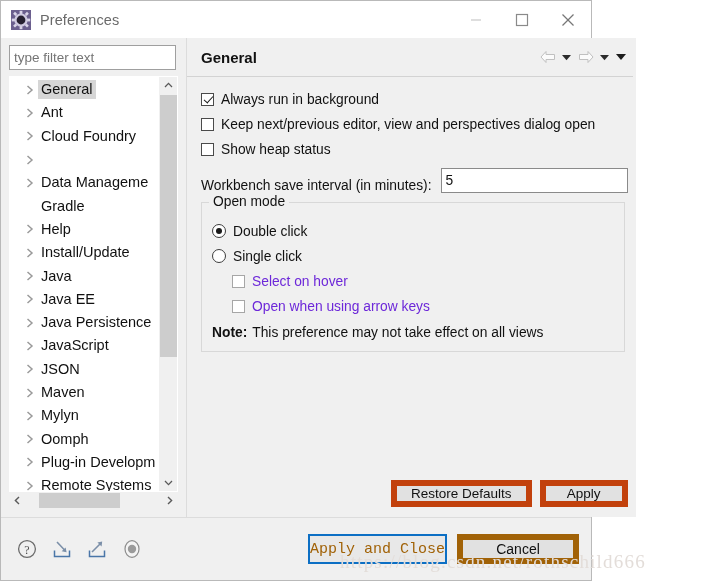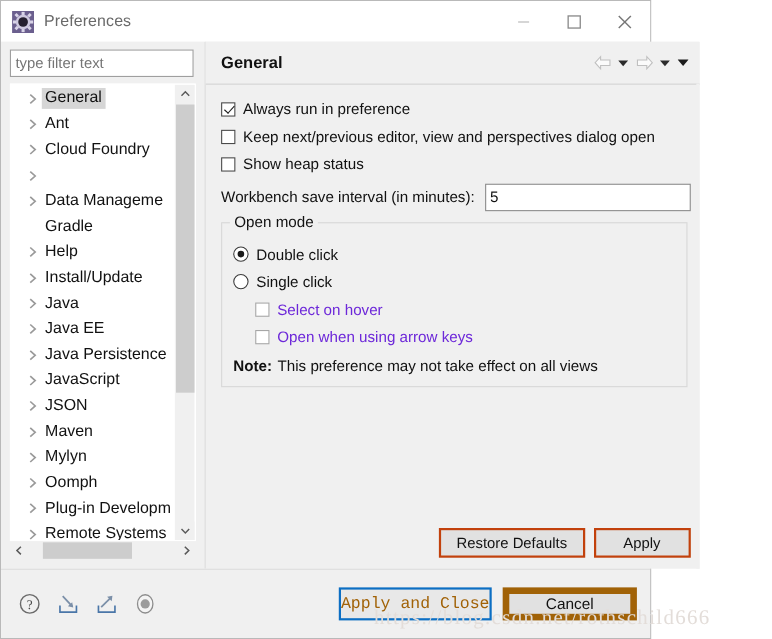--- a/index.html
+++ b/index.html
@@ -259,21 +259,21 @@
   }
   .lbl {
     font-size: 13.8px;
     color: #111;
     white-space: nowrap;
   }
   .lbl.dim { color: #6d28d9; }
 
   #interval-row {
     display: flex;
-    align-items: center;
+    align-items: flex-end;
     height: 28px;
     margin-top: 4px;
     margin-bottom: 9px;
   }
   #interval-label {
     font-size: 13.8px;
     color: #111;
     white-space: nowrap;
     margin-right: 9px;
   }
@@ -346,21 +346,21 @@
   #page-actions {
     position: absolute;
     right: 8px;
     bottom: 10px;
     display: flex;
     gap: 8px;
   }
   .btn {
     min-width: 88px;
     height: 27px;
-    border: 2px solid #c2410c;
+    border: 6px solid #c2410c;
     background: #e1e1e1;
     font-family: "Liberation Sans", sans-serif;
     font-size: 13.5px;
     color: #111;
     display: flex;
     align-items: center;
     justify-content: center;
     padding: 0 14px;
     box-sizing: border-box;
     white-space: nowrap;
@@ -700,21 +700,21 @@
                 <polygon points="0,1 10,1 5,7" fill="#1c1c1c"></polygon>
               </svg>
           </div>
         </div>
       </div>
 
       <div id="page-body">
 
         <div class="row">
           <span class="chk checked"></span>
-          <span class="lbl">Always run in preference</span>
+          <span class="lbl">Always run in background</span>
         </div>
         <div class="row">
           <span class="chk"></span>
           <span class="lbl">Keep next/previous editor, view and perspectives dialog open</span>
         </div>
         <div class="row">
           <span class="chk"></span>
           <span class="lbl">Show heap status</span>
         </div>
 

